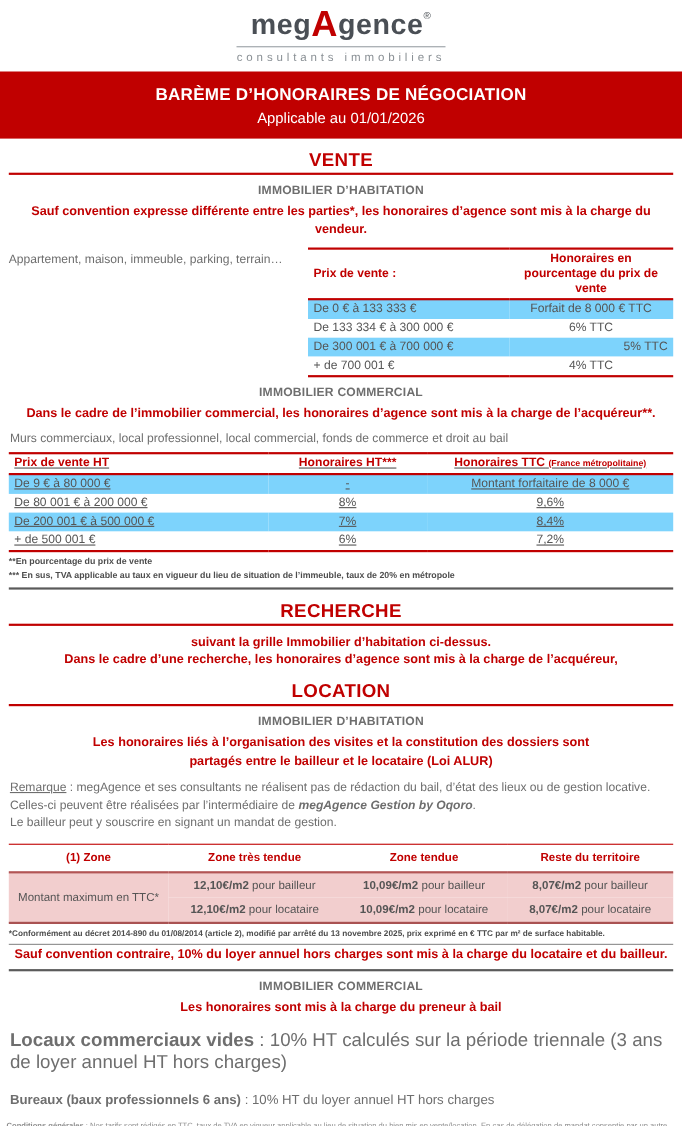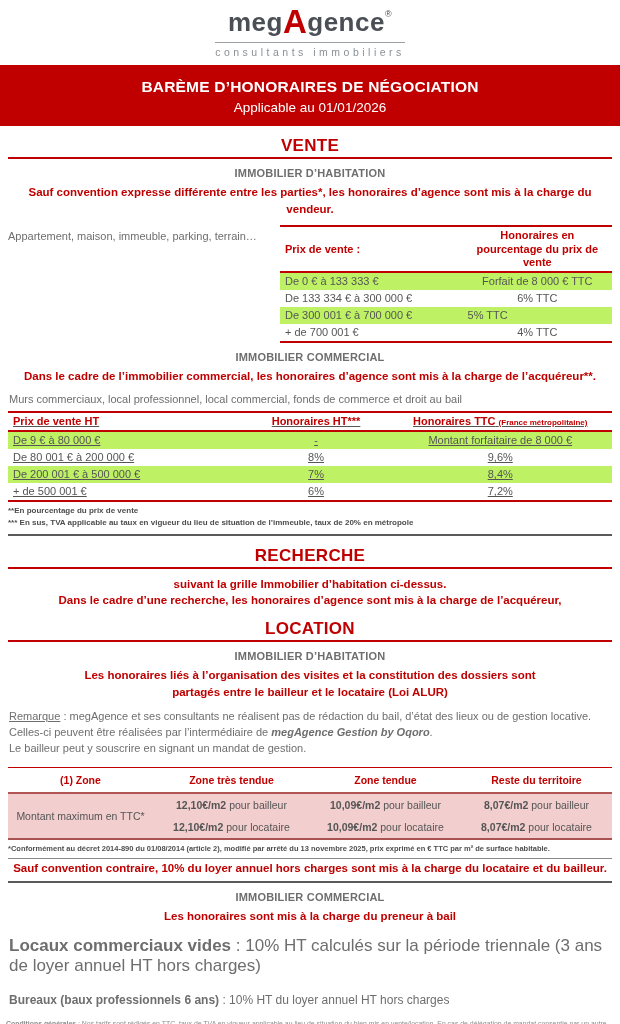--- a/index.html
+++ b/index.html
@@ -30,21 +30,21 @@
 
   
   .vh-flex { display:flex; align-items:flex-start; padding:0 8px; margin-top:8px; }
   .vh-intro { width:272px; font-size:11px; color:#6e6e6e; padding-top:5px; }
   table.datatable { border-collapse:collapse; font-size:11px; color:#555; }
   table.vh { width:332px; }
   table.vh th, table.vc th { color:#c00000; font-weight:bold; padding:2px 5px; font-size:11px; line-height:1.2; }
   table.vh thead tr, table.vc thead tr { border-top:2px solid #c00000; border-bottom:2px solid #c00000; }
   table.vh tbody tr:last-child, table.vc tbody tr:last-child { border-bottom:2px solid #c00000; }
   table.datatable td { padding:2.5px 5px; }
-  tr.alt { background:#bef264; }
+  tr.alt { background:#7dd3fc; }
 
   
   table.vc { width:604px; margin:6px 8px 0 8px;text-decoration:underline; }
   .hdr-note { font-size:8px; font-weight:bold; color:#c00000; }
 
   .fn { font-size:8px; font-weight:bold; color:#4d4d4d; padding:0 8px; line-height:1.5; margin-top:3px; }
   .gray-rule { height:0; border:none; border-top:2px solid #5a5a5a; margin:5px 8px 0 8px; }
   .light-rule { height:0; border:none; border-top:1px solid #8a8a8a; margin:3px 8px 0 8px; }
 
   .remark { font-size:11px; color:#6e6e6e; padding:0 9px; margin-top:9px; line-height:1.42; }
@@ -96,21 +96,21 @@
           <tr class="alt">
             <td style="text-align: left;">De 0 € à 133 333 €</td>
             <td style="text-align: center;">Forfait de 8 000 € TTC</td>
           </tr>
           <tr>
             <td style="text-align: left;">De 133 334 € à 300 000 €</td>
             <td style="text-align: center;">6% TTC</td>
           </tr>
           <tr class="alt">
             <td style="text-align: left;">De 300 001 € à 700 000 €</td>
-            <td style="text-align: left;">5% TTC</td>
+            <td style="text-align: right;">5% TTC</td>
           </tr>
           <tr>
             <td style="text-align: left;">+ de 700 001 €</td>
             <td style="text-align: center;">4% TTC</td>
           </tr>
         </tbody>
     </table>
   </div>
 
   <div class="subhead">IMMOBILIER COMMERCIAL</div>

